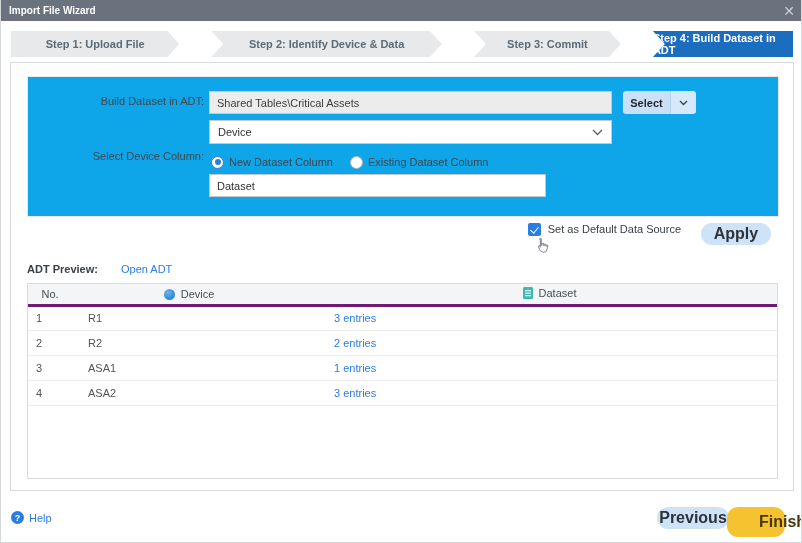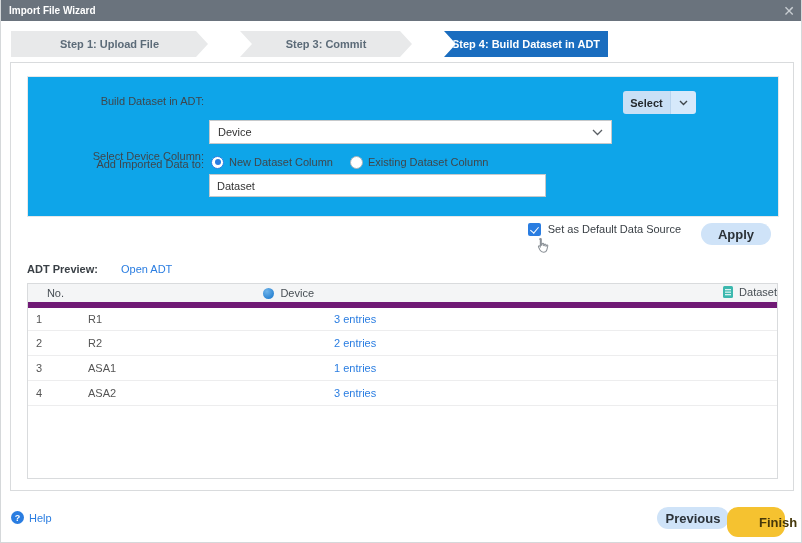--- a/index.html
+++ b/index.html
@@ -51,37 +51,37 @@
   .radio.checked { border:1px solid #2a7de1; }
   .radio.checked::after { content:""; position:absolute; left:2.5px; top:2.5px; width:6px; height:6px;
     border-radius:50%; background:#2a7de1; }
   .radiolabel { vertical-align:middle; margin-left:5px; color:#3f464c; }
   
   .applyrow { position:absolute; top:160px; right:22px; display:flex; }
   .checkbox { width:13px; height:13px; background:#2a7de1; border-radius:2px; position:relative; cursor:pointer; }
   .checkbox::after { content:""; position:absolute; left:4px; top:1.5px; width:4px; height:7px;
     border:solid #fff; border-width:0 1.6px 1.6px 0; transform:rotate(40deg); }
   .cblabel { margin-left:7px; color:#3a4046; }
-  .btn { border:none; border-radius:11px; font-family:"Liberation Sans",sans-serif; font-size:13px;
+  .btn { border:none; border-radius:11px; font-family:"Liberation Sans",sans-serif; font-size:16px;
     font-weight:bold; cursor:pointer; }
   .btn.blue { background:#cfe3f8; color:#2b3238; }
   .applybtn { width:70px; height:22px; margin-left:20px; }
   .cursor-icon { position:absolute; left:523px; top:174px; }
   
   .adtrow { position:absolute; left:16px; top:200px; }
   .adtrow .lbl { color:#3a4046; font-weight:bold; }
   .link { color:#2a7de1; cursor:pointer; text-decoration:none; }
   .adtrow .link { margin-left:20px; }
   
   .tablebox { position:absolute; left:16px; top:220px; width:751px; height:196px;
     border:1px solid #d9dbdd; background:#fff; overflow:hidden; }
   table { border-collapse:collapse; width:100%; table-layout:fixed; font-size:11px; }
   col.c-no { width:36px; } col.c-dev { width:250px; }
   thead th { background:#f4f5f6; height:21px; font-weight:normal; color:#474e54;
-    text-align:right; border-bottom:6px solid #701a75; }
+    text-align:center; border-bottom:3px solid #701a75; }
   th.h-no { padding-left:8px; }
   .hicon { display:inline-block; vertical-align:-2px; margin-right:6px; }
   .dev-icon { width:11px; height:11px; border-radius:50%;
     background: radial-gradient(circle at 35% 30%, #6fb4ea, #2e86d4 70%); }
   tbody td { height:25px; border-bottom:1px solid #ededee; color:#555; }
   td.b-no { padding-left:8px; }
   td.b-dev { padding-left:24px; }
   td.b-ds, th.h-ds { padding-left:8px; }
   td.b-ds { padding-left:20px; }
   
@@ -99,53 +99,56 @@
 
   <div class="titlebar">
     <span class="title">Import File Wizard</span>
     <span class="close">✕</span>
   </div>
 
   <div class="stepbar">
     <div class="step first">
       <span>Step 1: Upload File</span>
     </div>
+    <div class="step mid s2">
+      <span>Step 2: Identify Device &amp; Data</span>
+    </div>
     <div class="step mid s3">
       <span>Step 3: Commit</span>
     </div>
     <div class="step last active">
       <span>Step 4: Build Dataset in ADT</span>
     </div>
   </div>
 
   <div class="panel">
 
     <div class="formbox">
 
       <span class="flabel" style="top:18px;">Build Dataset in ADT:</span>
+      <input class="tinput disabled" style="top: 14px; width: 403px;" readonly="" value="Shared Tables\Critical Assets">
       <div class="splitbtn">
         <div class="main">Select</div>
         <div class="arrow">
           <svg width="9" height="6" viewBox="0 0 9 6">
               <polyline points="1,1 4.5,4.5 8,1" fill="none" stroke="#3f464c" stroke-width="1.4"></polyline>
             </svg>
         </div>
       </div>
 
       <span class="flabel" style="top:65px;margin-top:8px;">Select Device Column:</span>
       <div class="selectbox">
         <span>Device</span>
         <span class="chev">
           <svg width="11" height="7" viewBox="0 0 11 7">
               <polyline points="1,1 5.5,5.5 10,1" fill="none" stroke="#5a5f64" stroke-width="1.3"></polyline>
             </svg>
         </span>
       </div>
 
-      <span class="flabel" style="top:81px;">Add Imported Data to:</span>
       <div class="radiorow" style="left:183px;">
         <span class="radio checked"></span><span class="radiolabel">New Dataset Column</span>
       </div>
       <div class="radiorow" style="left:322px;">
         <span class="radio"></span><span class="radiolabel">Existing Dataset Column</span>
       </div>
 
       <input class="tinput" style="top: 97px; width: 337px;" value="Dataset">
     </div>
 

